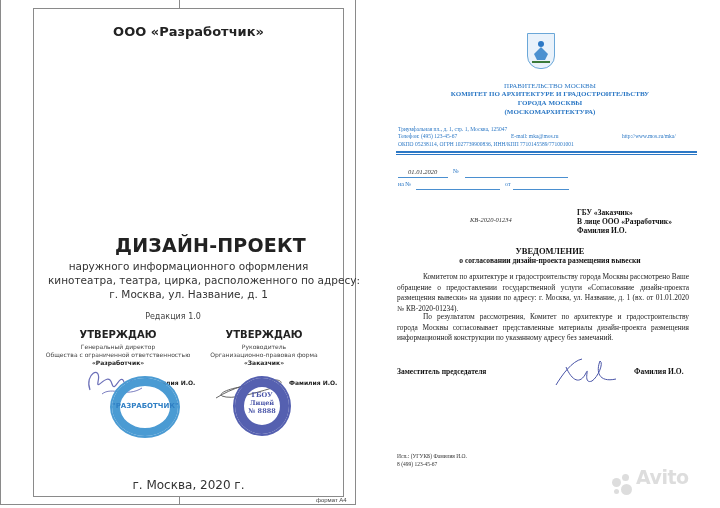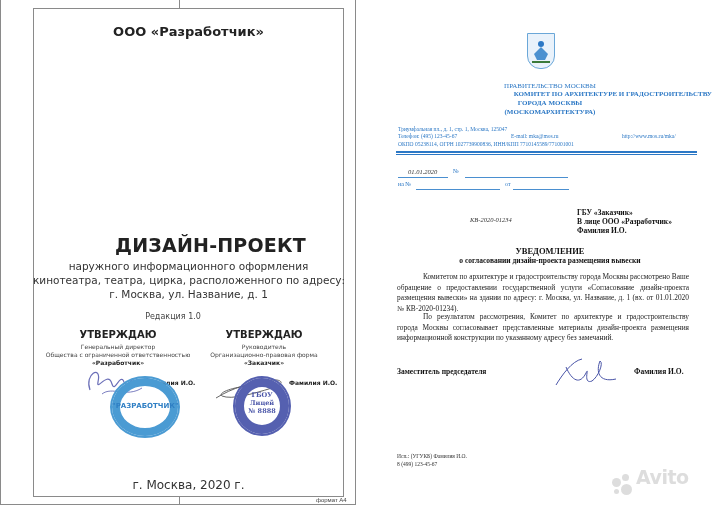--- a/index.html
+++ b/index.html
@@ -9,21 +9,21 @@
   .outer-frame { position:absolute; left:0; top:0; width:356px; height:505px; border:1px solid #8a8a8a; border-top:none; box-sizing:border-box; }
   .top-tick { position:absolute; left:179px; top:0; width:1px; height:8px; background:#8a8a8a; }
   .inner-frame { position:absolute; left:33px; top:8px; width:311px; height:489px; border:1px solid #8a8a8a; box-sizing:border-box; }
   .bottom-tick { position:absolute; left:179px; top:497px; width:1px; height:8px; background:#8a8a8a; }
   .format-label { position:absolute; left:316px; top:497px; font-family:"Liberation Sans", sans-serif; font-size:6px; color:#444; }
 
   .l-text { position:absolute; font-family:"DejaVu Sans", sans-serif; color:#222; text-align:center; white-space:nowrap; }
   .company { left:33px; width:311px; top:24px; font-size:13px; font-weight:bold; }
   .dp-title { left:33px; width:355px; top:234px; font-size:19px; font-weight:bold; letter-spacing:0.2px; }
   .dp-sub { left:33px; width:311px; font-size:10.5px; color:#333; }
-  .dp-sub1 { top:260px; } .dp-sub2 { top:274px; } .dp-sub3 { top:288px; }
+  .dp-sub1 { top:260px; } .dp-sub2 { top:274px;margin-left:15px; } .dp-sub3 { top:288px; }
   .edition { left:33px; width:280px; top:312px; font-size:8px; color:#444; }
 
   .appr { position:absolute; font-family:"DejaVu Sans", sans-serif; text-align:center; color:#222; }
   .appr-l { left:42px; width:152px; top:329px; }
   .appr-r { left:205px; width:118px; top:329px; }
   .appr-h { font-size:10px; font-weight:bold; margin-bottom:3px; }
   .appr-line { font-size:6px; color:#444; line-height:8px; }
   .appr-name { font-size:6px; font-weight:bold; line-height:8px; }
   .fio { position:absolute; font-family:"DejaVu Sans", sans-serif; font-size:6px; font-weight:bold; color:#222; }
   .fio-l { left:147px; top:379px; } .fio-r { left:289px; top:379px; }
@@ -36,21 +36,21 @@
   .stamp-r { left:233px; top:376px; width:54px; height:56px; border:2px solid #5560b0; box-shadow: inset 0 0 0 7px rgba(85,96,176,0.10), inset 0 0 0 9px #5560b0; }
   .stamp-r-text { position:absolute; left:0; right:0; top:13px; text-align:center; font-family:"DejaVu Serif", serif; font-size:6.5px; font-weight:bold; line-height:8px; color:#4a55a8; }
 
   .sig { position:absolute; }
 
   
   .r-text { position:absolute; font-family:"Liberation Serif", serif; white-space:nowrap; }
   .coat { position:absolute; left:527px; top:33px; width:26px; height:34px; border:1px solid #6aa7d8; border-radius:0 0 13px 13px; background:#e9f2fb; }
   .gov { left:388px; width:324px; text-align:center; top:82px; font-size:7px; color:#2c78c5; }
   .committee { left:388px; width:324px; text-align:center; font-size:7px; font-weight:bold; color:#2c78c5; line-height:9px; }
-  .c1 { top:90px;text-align:right; } .c2 { top:99px; } .c3 { top:108px; }
+  .c1 { top:90px; } .c2 { top:99px; } .c3 { top:108px; }
   .contact { font-size:5.5px; color:#2c78c5; }
   .ct1 { left:398px; top:126px; } .ct2 { left:398px; top:133px; } .ct3 { left:398px; top:141px; }
   .email { left:511px; top:133px; } .url { left:622px; top:133px; }
   .blue-rule { position:absolute; left:396px; top:151px; width:301px; height:2px; background:#2c78c5; }
   .blue-rule2 { position:absolute; left:396px; top:154px; width:301px; height:1px; background:#2c78c5; }
 
   .hw { font-family:Liberation Serif, serif; font-style:italic; font-size:6.5px; color:#333;text-align:right; }
   .date-hw { left:408px; top:168px; } .num-hw { left:470px; top:168px;margin-top:48px; }
   .no-lbl { left:453px; top:168px; font-size:6px; color:#2c78c5; }
   .na-lbl { left:398px; top:181px; font-size:6px; color:#2c78c5; }

